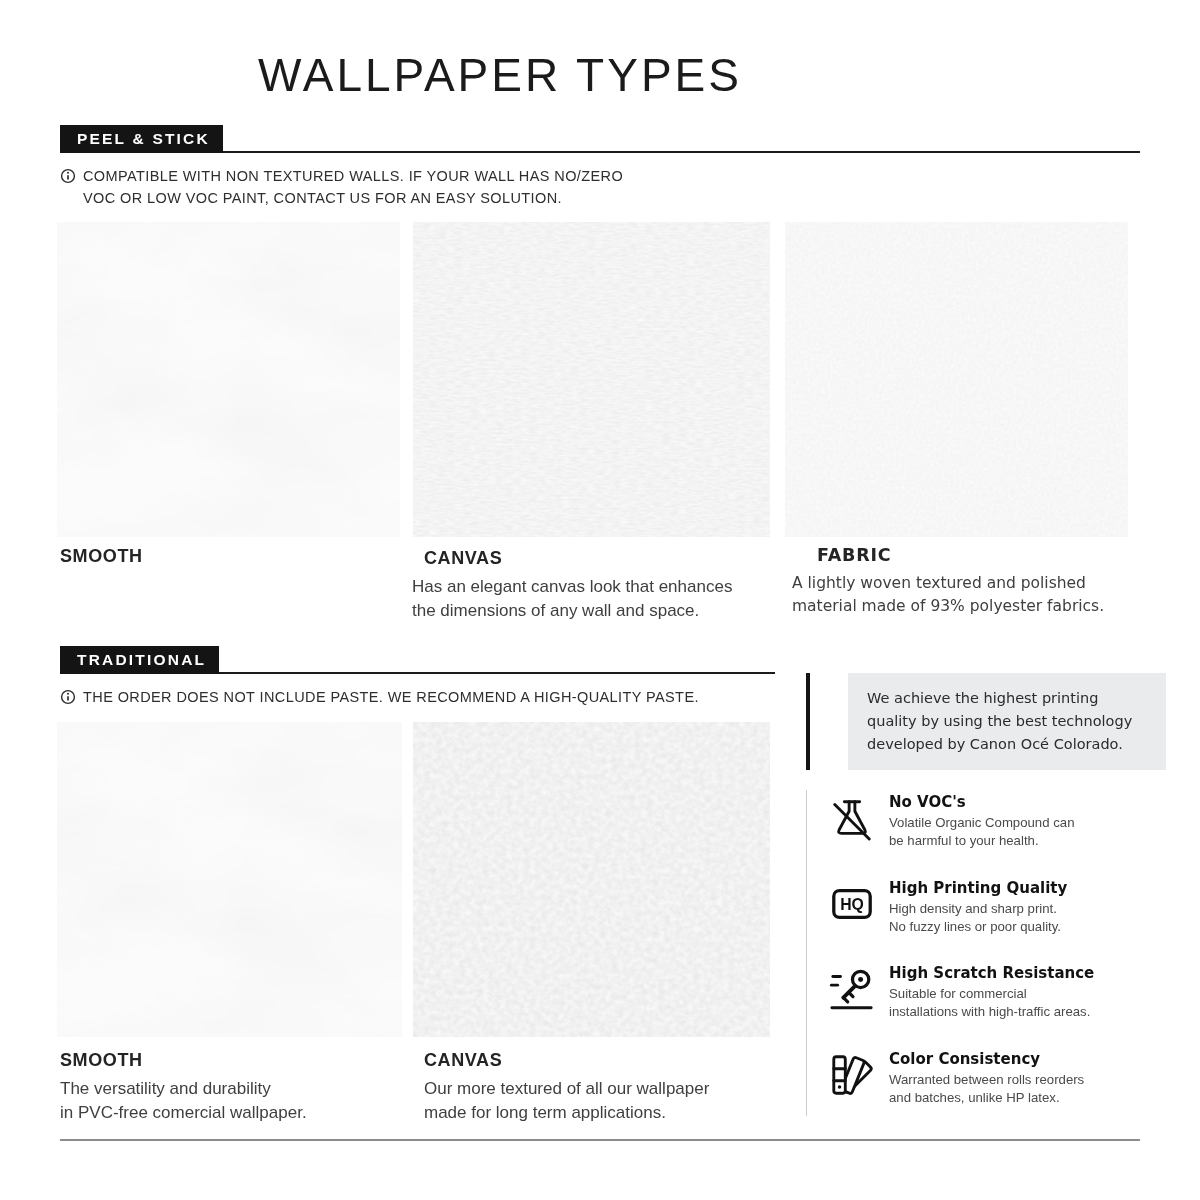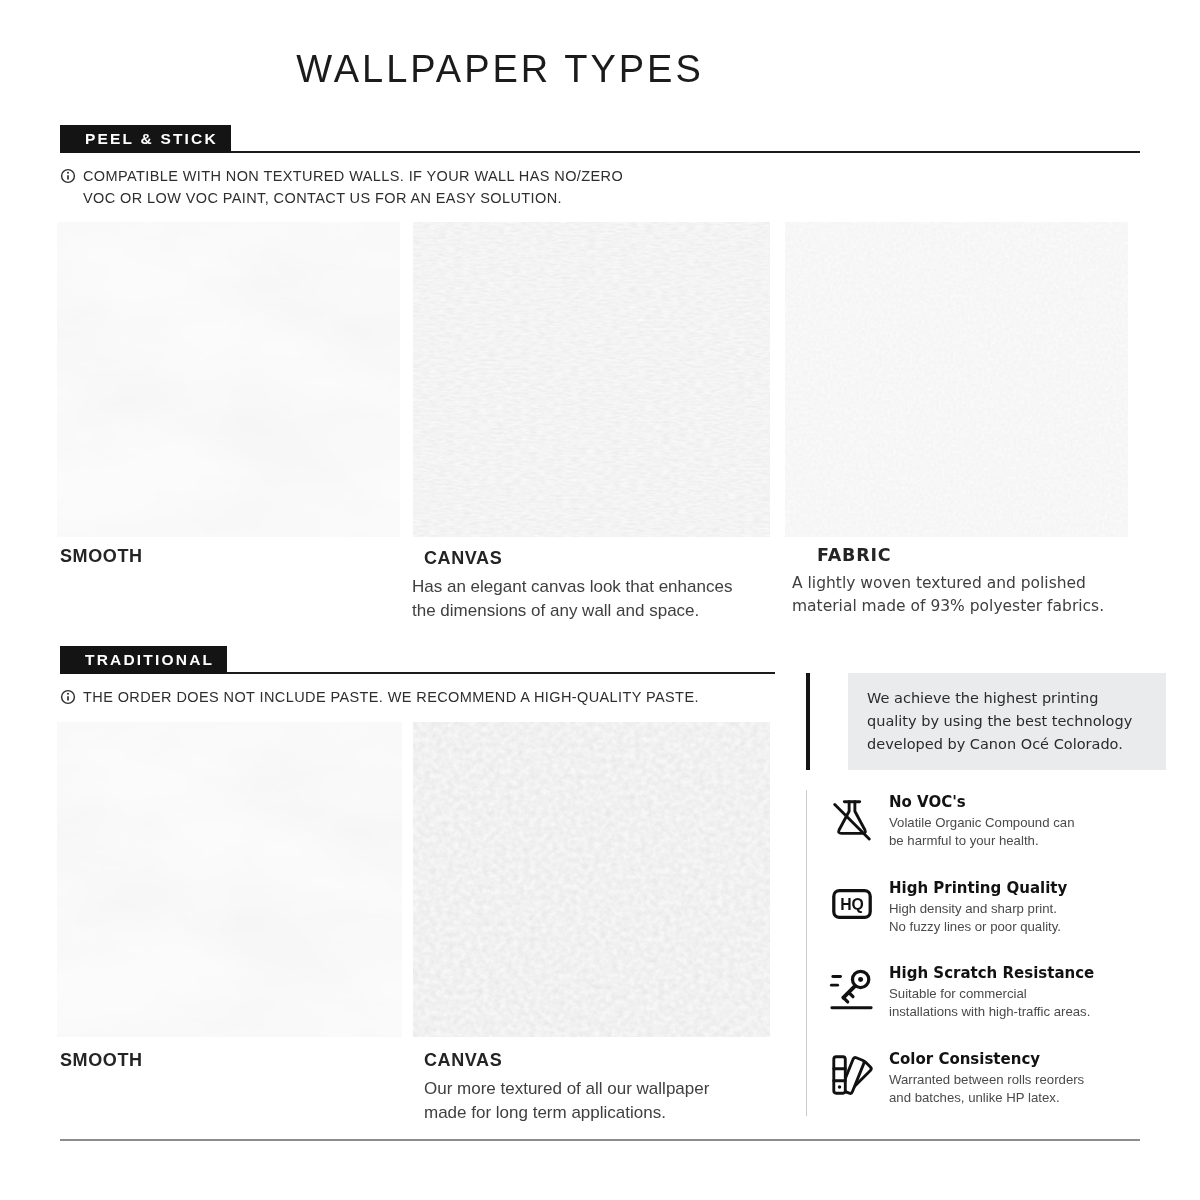--- a/index.html
+++ b/index.html
@@ -3,27 +3,27 @@
 <meta charset="utf-8">
 <style>
   html,body{margin:0;padding:0;background:#fff;}
   #page{
     position:relative;width:1200px;height:1200px;background:#ffffff;
     font-family:"Liberation Sans",sans-serif;color:#1d1d1d;overflow:hidden;
   }
   
   .page-title{
     position:absolute;top:48px;left:0;width:1000px;text-align:center;
-    font-size:38px;font-weight:400;letter-spacing:3px;color:#1b1b1b;
+    font-size:46px;font-weight:400;letter-spacing:3px;color:#1b1b1b;
   }
   
   .badge{
     position:absolute;background:#141414;color:#ffffff;
     font-size:15.5px;font-weight:700;letter-spacing:2.2px;
-    padding:5px 13px 4px 25px;line-height:1.2;
+    padding:5px 13px 4px 17px;line-height:1.2;
   }
   .hline{position:absolute;height:2px;background:#1b1b1b;}
   .bottom-line{position:absolute;height:2px;background:#8c8c8c;}
   
   .note{
     position:absolute;display:flex;gap:7px;align-items:flex-start;
     font-size:14.5px;font-weight:500;letter-spacing:.4px;color:#2e2e2e;line-height:1.5;
   }
   .note .txt{white-space:pre-line;}
   .info-ic{flex:0 0 auto;margin-top:2px;}
@@ -178,20 +178,22 @@
       </svg>
   </div>
   <div class="swatch" style="top:722px;left:413px;width:357px;height:315px;">
     <svg preserveAspectRatio="none">
         <rect width="100%" height="100%" fill="#f3f3f4"></rect>
         <rect width="100%" height="100%" filter="url(#texCanvasRough)"></rect>
       </svg>
   </div>
 
   <div class="swatch-name" style="top:1050px;left:60px;">SMOOTH</div>
+  <div class="swatch-desc" style="top:1077px;left:60px;width:345px;">The versatility and durability
+in PVC-free comercial wallpaper.</div>
 
   <div class="swatch-name" style="top:1050px;left:424px;">CANVAS</div>
   <div class="swatch-desc" style="top:1077px;left:424px;width:360px;">Our more textured of all our wallpaper
 made for long term applications.</div>
 
   <div class="quote-bar"></div>
   <div class="quote-box">
     <div class="quote-text">We achieve the highest printing
 quality by using the best technology
 developed by Canon Océ Colorado.</div>

